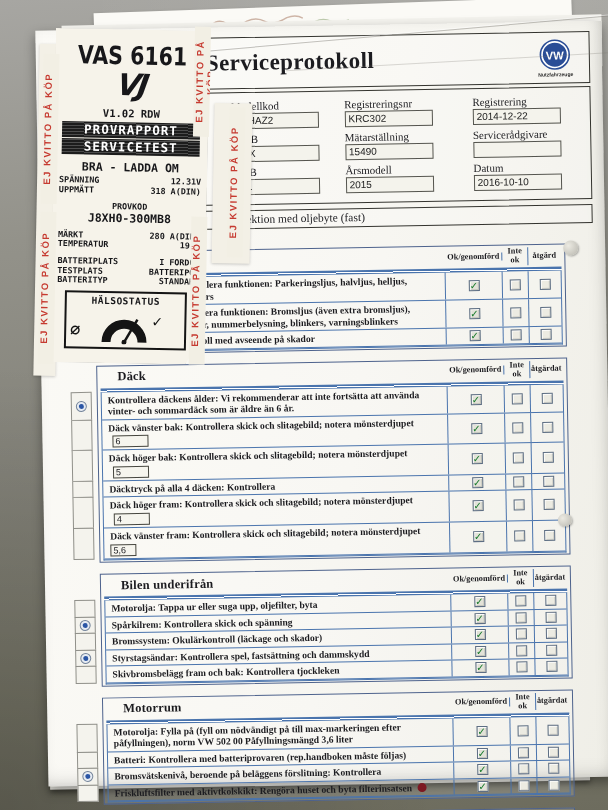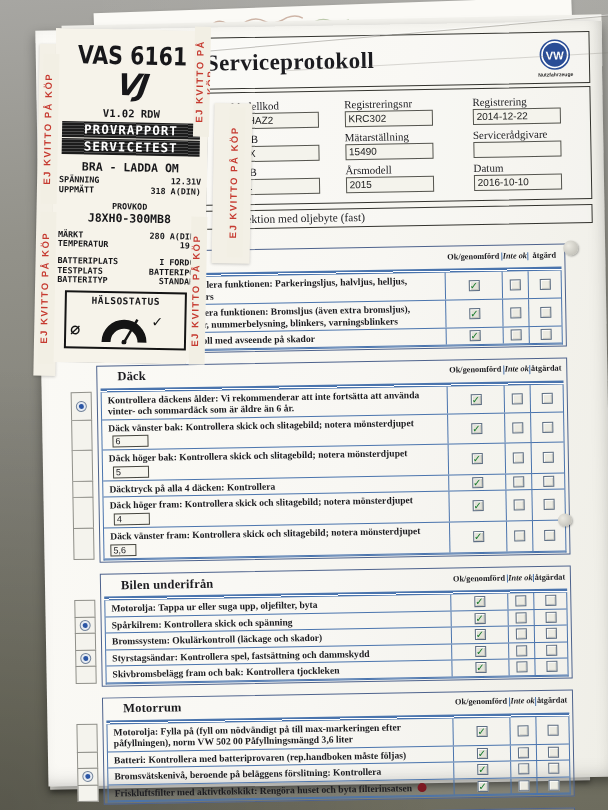--- a/index.html
+++ b/index.html
@@ -66,21 +66,21 @@
   .t-row:last-child{border-bottom:1px solid var(--blue);}
   .side-cell{position:absolute;left:-31px;top:-1px;bottom:-1px;width:21px;border:1px solid #90908a;
     background:#f4f3ed;display:flex;align-items:center;justify-content:center;}
   .radio{width:11px;height:11px;border-radius:50%;border:1px solid #74849a;background:#e6ebf2;
     display:flex;align-items:center;justify-content:center;}
   .radio-dot{width:5px;height:5px;border-radius:50%;background:#2b56a5;}
   .t-text{flex:1;border-right:1px solid var(--blue);padding:2px 4px 2px 6px;
     font-weight:bold;font-size:9.6px;line-height:11.5px;}
   .t-cell{display:flex;align-items:center;justify-content:center;}
   .c-ok{width:57px;border-right:1px solid var(--blue);}
-  .c-inte{width:26px;border-right:1px solid var(--blue);font-style:italic;}
+  .c-inte{width:26px;border-right:1px solid var(--blue);}
   .c-atg{width:32px;}
   .cb{width:11px;height:11px;border:1px solid #5d6e84;background:#ecebe2;display:inline-flex;
     align-items:center;justify-content:center;font-size:10px;line-height:9px;color:var(--green);
     font-family:"DejaVu Sans",sans-serif;font-weight:bold;
     box-shadow:inset 1px 1px 0 rgba(255,255,255,.85), inset -1px -1px 0 rgba(0,0,0,.12);}
   .cb.checked{background:#e2e2d8;}
   .depth-box{display:inline-block;min-width:36px;height:12px;border:1px solid #46463f;background:#f6f5ee;
     font-family:"Liberation Sans",sans-serif;font-weight:normal;font-size:9px;line-height:11px;
     padding:0 2px;margin-left:4px;vertical-align:-2px;}
   .depth-line{margin-top:1px;}

